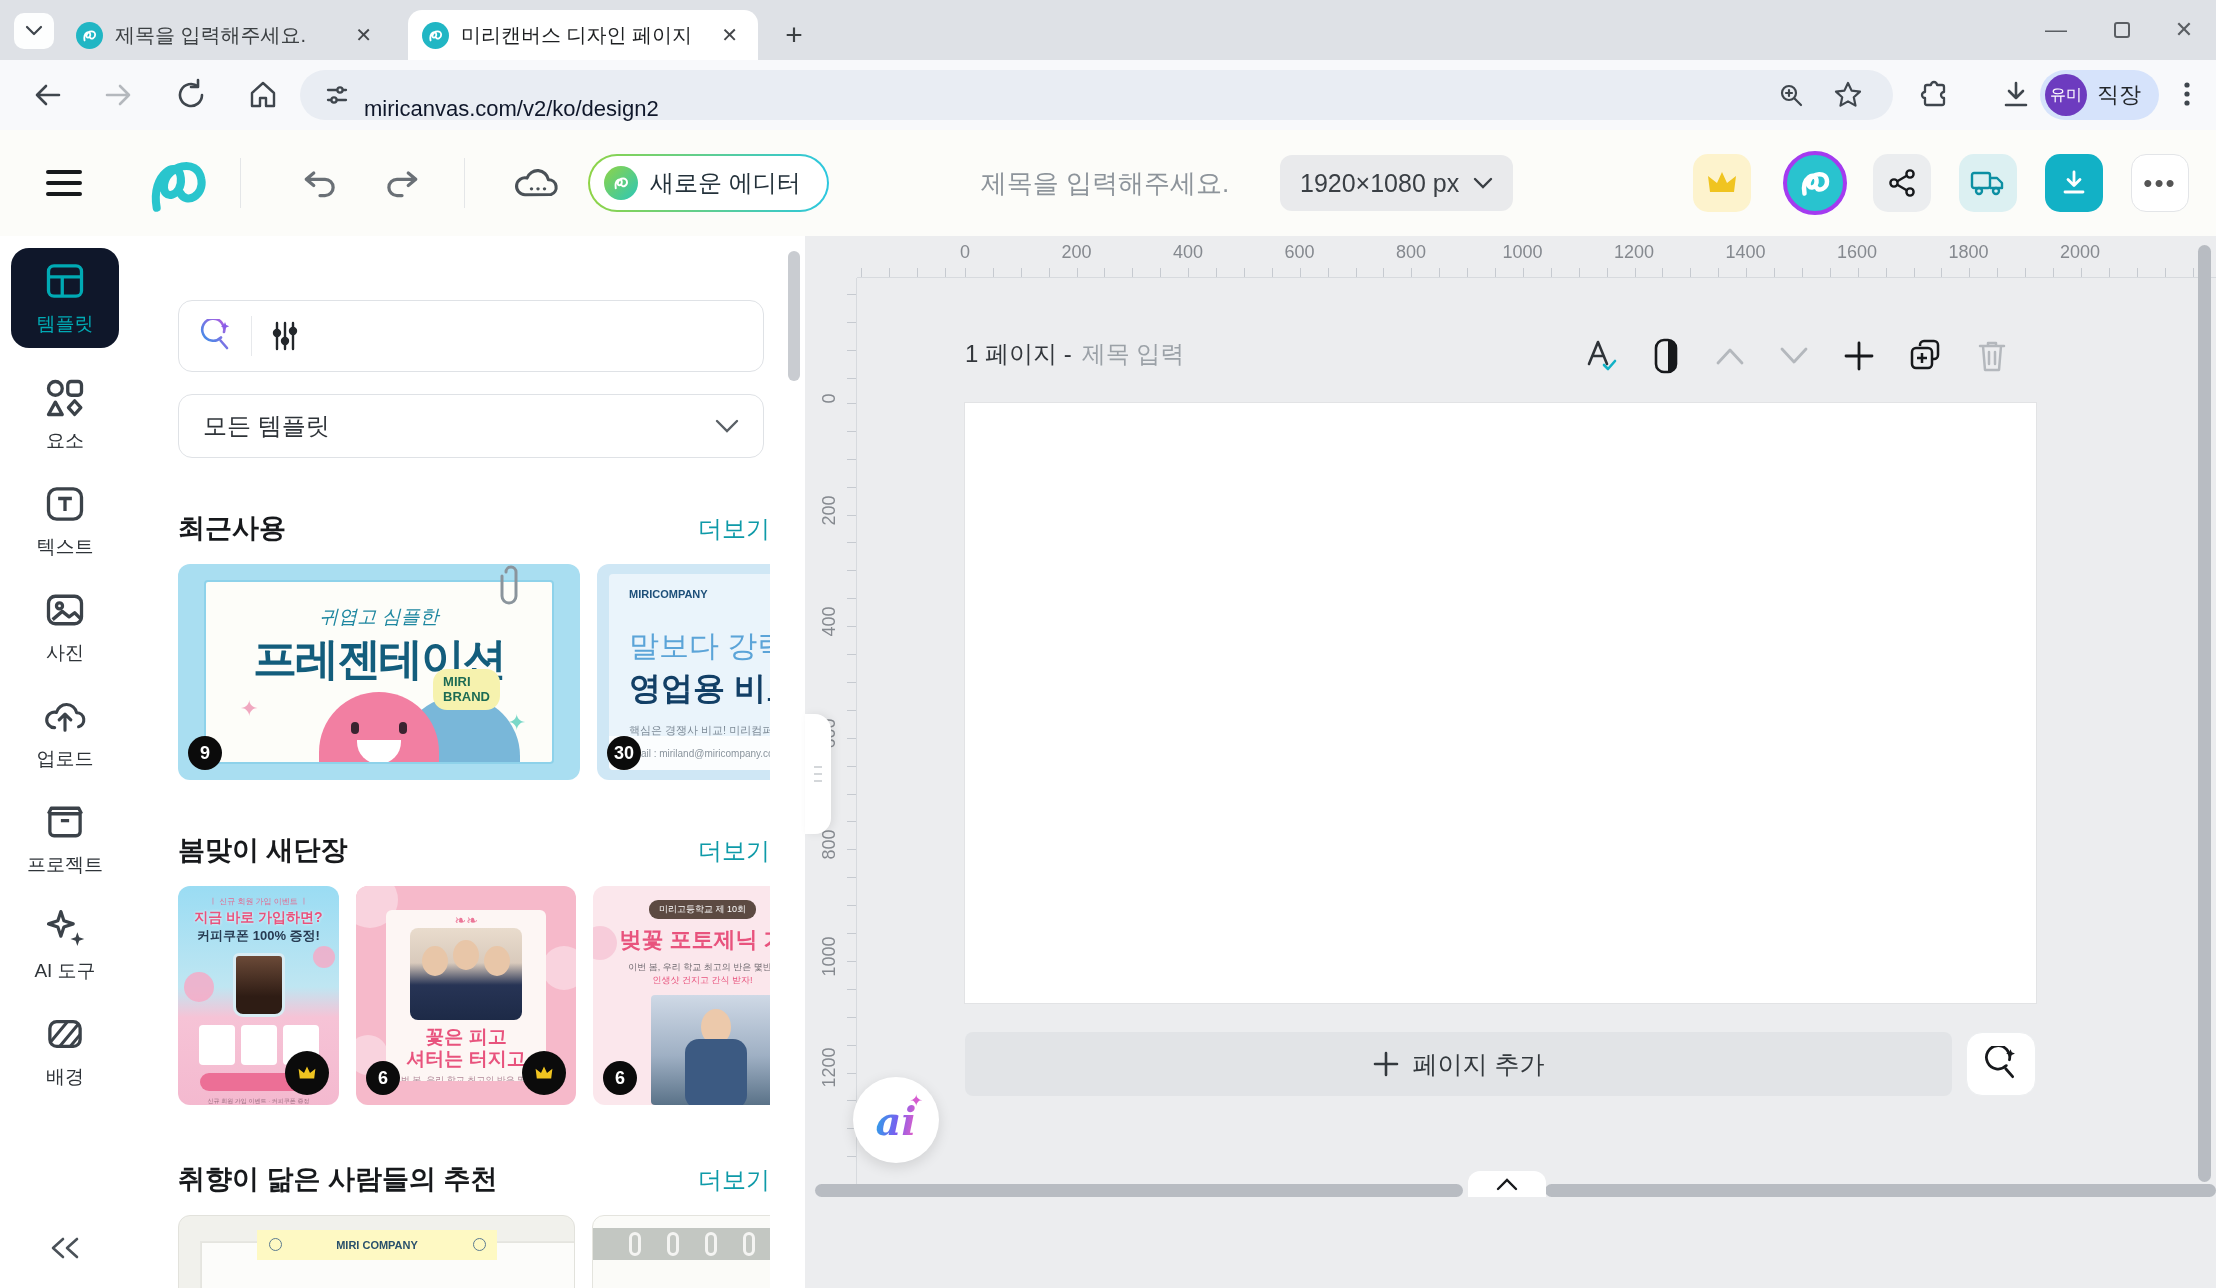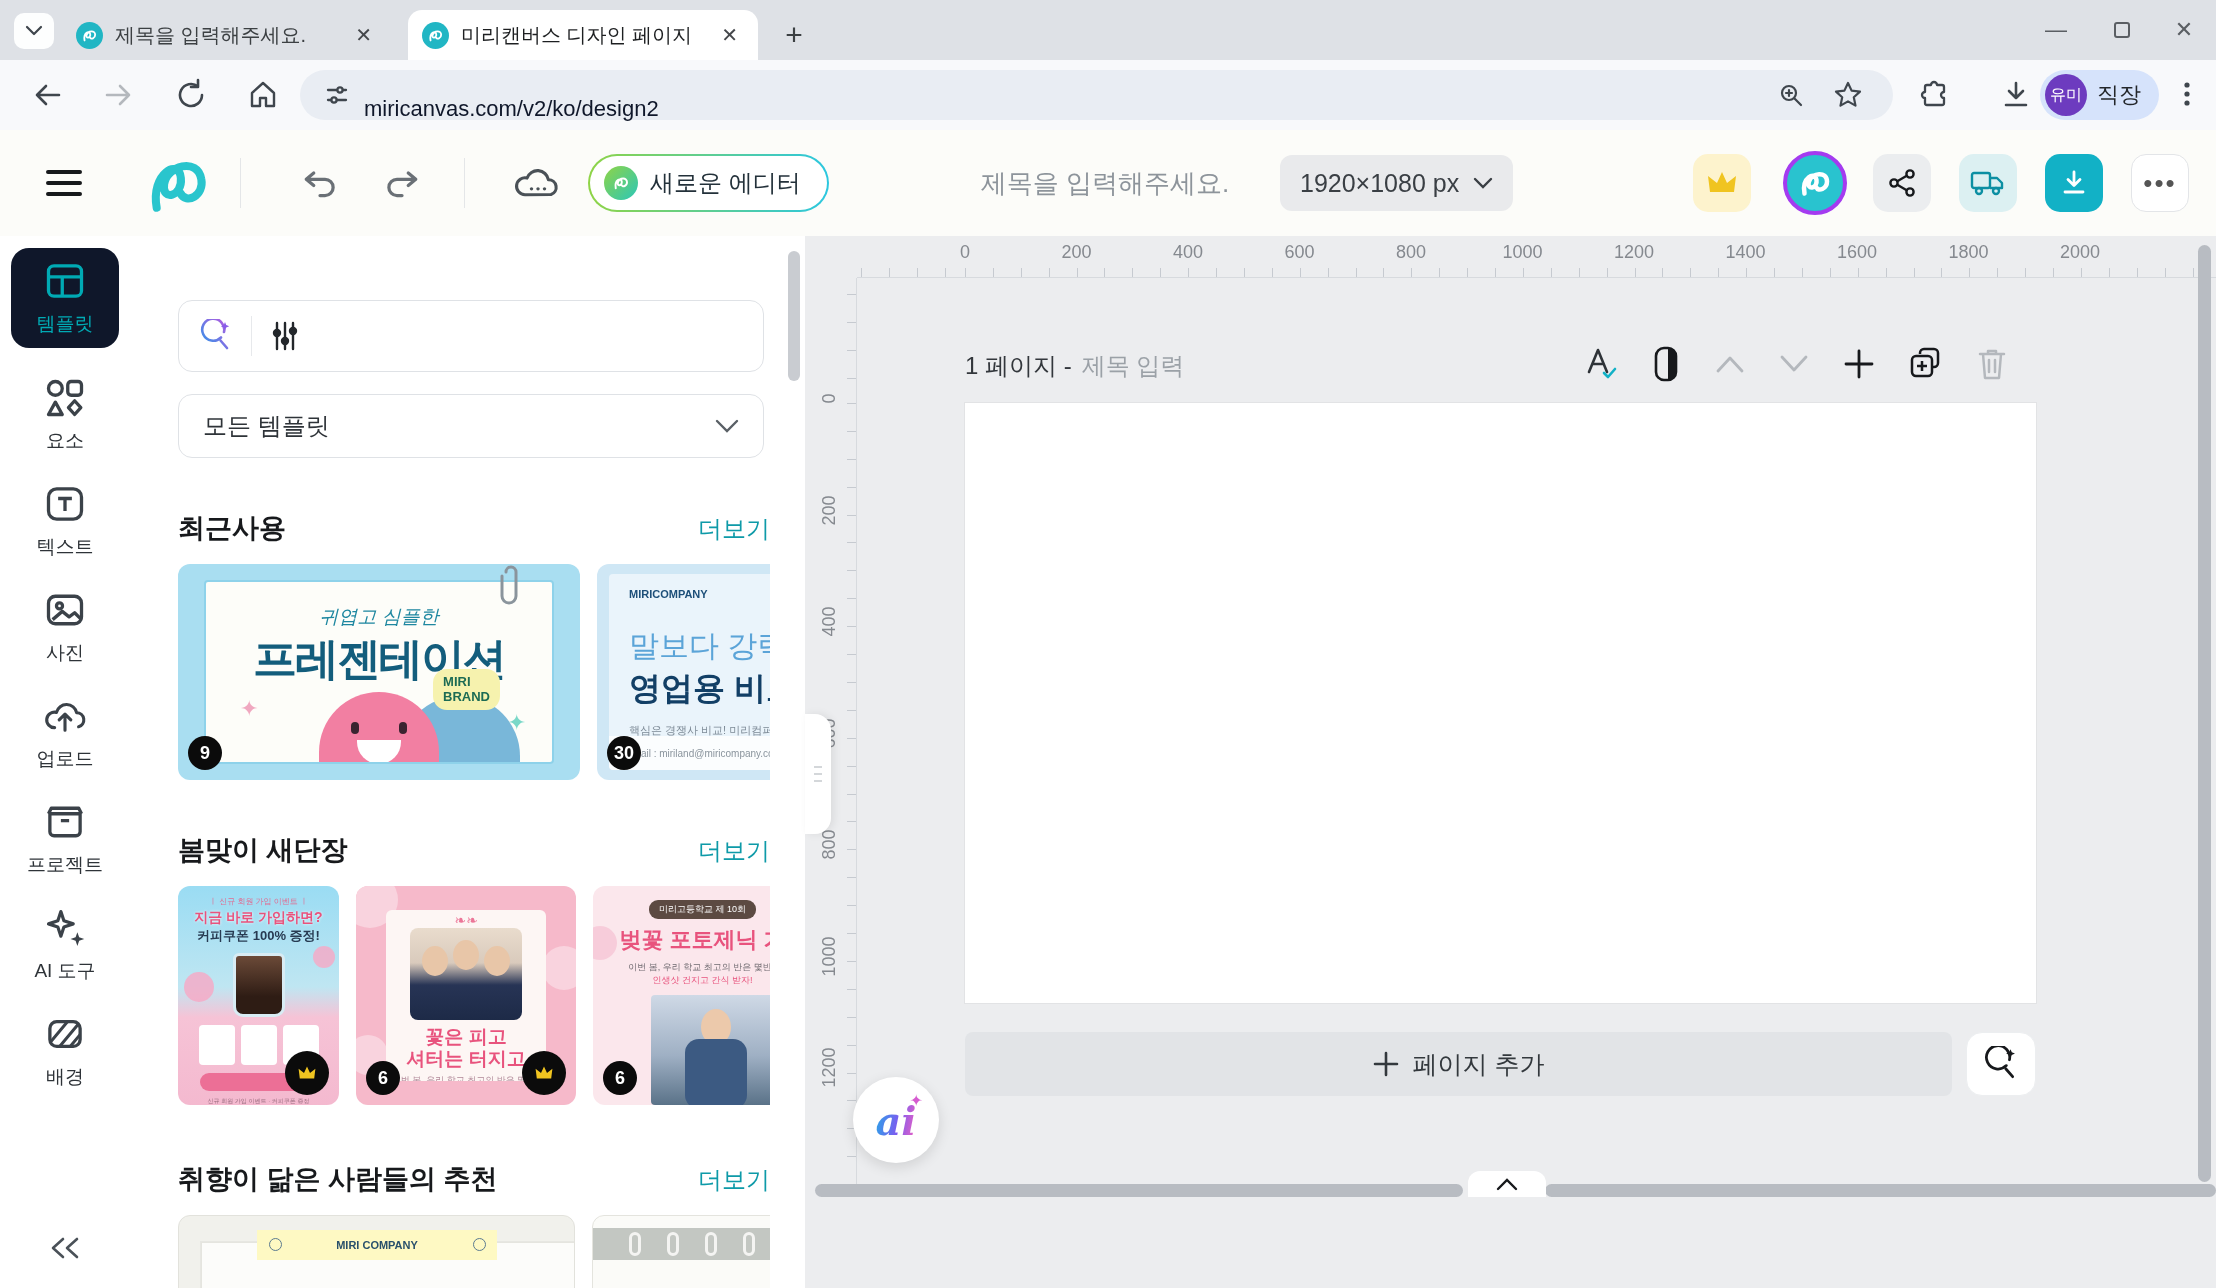--- a/index.html
+++ b/index.html
@@ -138,21 +138,21 @@
   
   .canvas { position:absolute; left:805px; top:236px; width:1411px; height:1052px; background:#ecedef; }
   .hruler { position:absolute; left:52px; top:0; right:0; height:42px; border-bottom:1px solid #d7dade; }
   .hruler::after { content:""; position:absolute; left:0; right:0; bottom:0; height:9px;
      background-image:repeating-linear-gradient(90deg,#c6cad0 0 1px, transparent 1px 27.9px); background-position-x:108px; }
   .hruler span { position:absolute; top:6px; font-size:18px; color:#85898f; transform:translateX(-50%); }
   .vruler { position:absolute; left:0; top:42px; width:52px; bottom:92px; border-right:1px solid #d7dade; }
   .vruler::after { content:""; position:absolute; top:0; bottom:0; right:0; width:9px;
      background-image:repeating-linear-gradient(180deg,#c6cad0 0 1px, transparent 1px 27.9px); background-position-y:125px; }
   .vruler span { position:absolute; left:4px; font-size:18px; color:#85898f; transform:rotate(-90deg); transform-origin:center; width:40px; text-align:center; }
-  .pagehead { position:absolute; left:160px; top:102px; right:208px; height:44px; display:flex; align-items:flex-end; }
+  .pagehead { position:absolute; left:160px; top:102px; right:208px; height:44px; display:flex; align-items:flex-start; }
   .pagehead .pl { font-size:24px; color:#33373c; }
   .pagehead .pt { font-size:24px; color:#9ba1a7; margin-left:10px; }
   .pagehead .icons { margin-left:auto; display:flex; align-items:center; gap:32px; }
   .page { position:absolute; left:160px; top:167px; width:1071px; height:600px; background:#fff; box-shadow:0 0 0 1px rgba(0,0,0,0.04); }
   .addpage { position:absolute; left:160px; top:796px; width:987px; height:64px; background:#e2e4e7; border-radius:8px; display:flex; align-items:center; justify-content:center; gap:14px; font-size:25px; color:#33383d; }
   .tplbtn { position:absolute; left:1161px; top:796px; width:70px; height:64px; background:#fff; border:1px solid #eceef0; border-radius:16px; display:flex; align-items:center; justify-content:center; }
   .aibtn { position:absolute; left:48px; top:841px; width:86px; height:86px; border-radius:50%; background:#fff; box-shadow:0 4px 14px rgba(0,0,0,0.12); display:flex; align-items:center; justify-content:center; }
   .aibtn .t { font-family:"DejaVu Serif",serif; font-style:italic; font-weight:bold; font-size:40px;
      background:linear-gradient(100deg,#2f9fe8 10%, #7b5cf0 55%, #e060c8 90%); -webkit-background-clip:text; background-clip:text; color:transparent; position:relative; }
   .aibtn .sp { position:absolute; right:16px; top:14px; color:#d65bd0; font-size:16px; }

